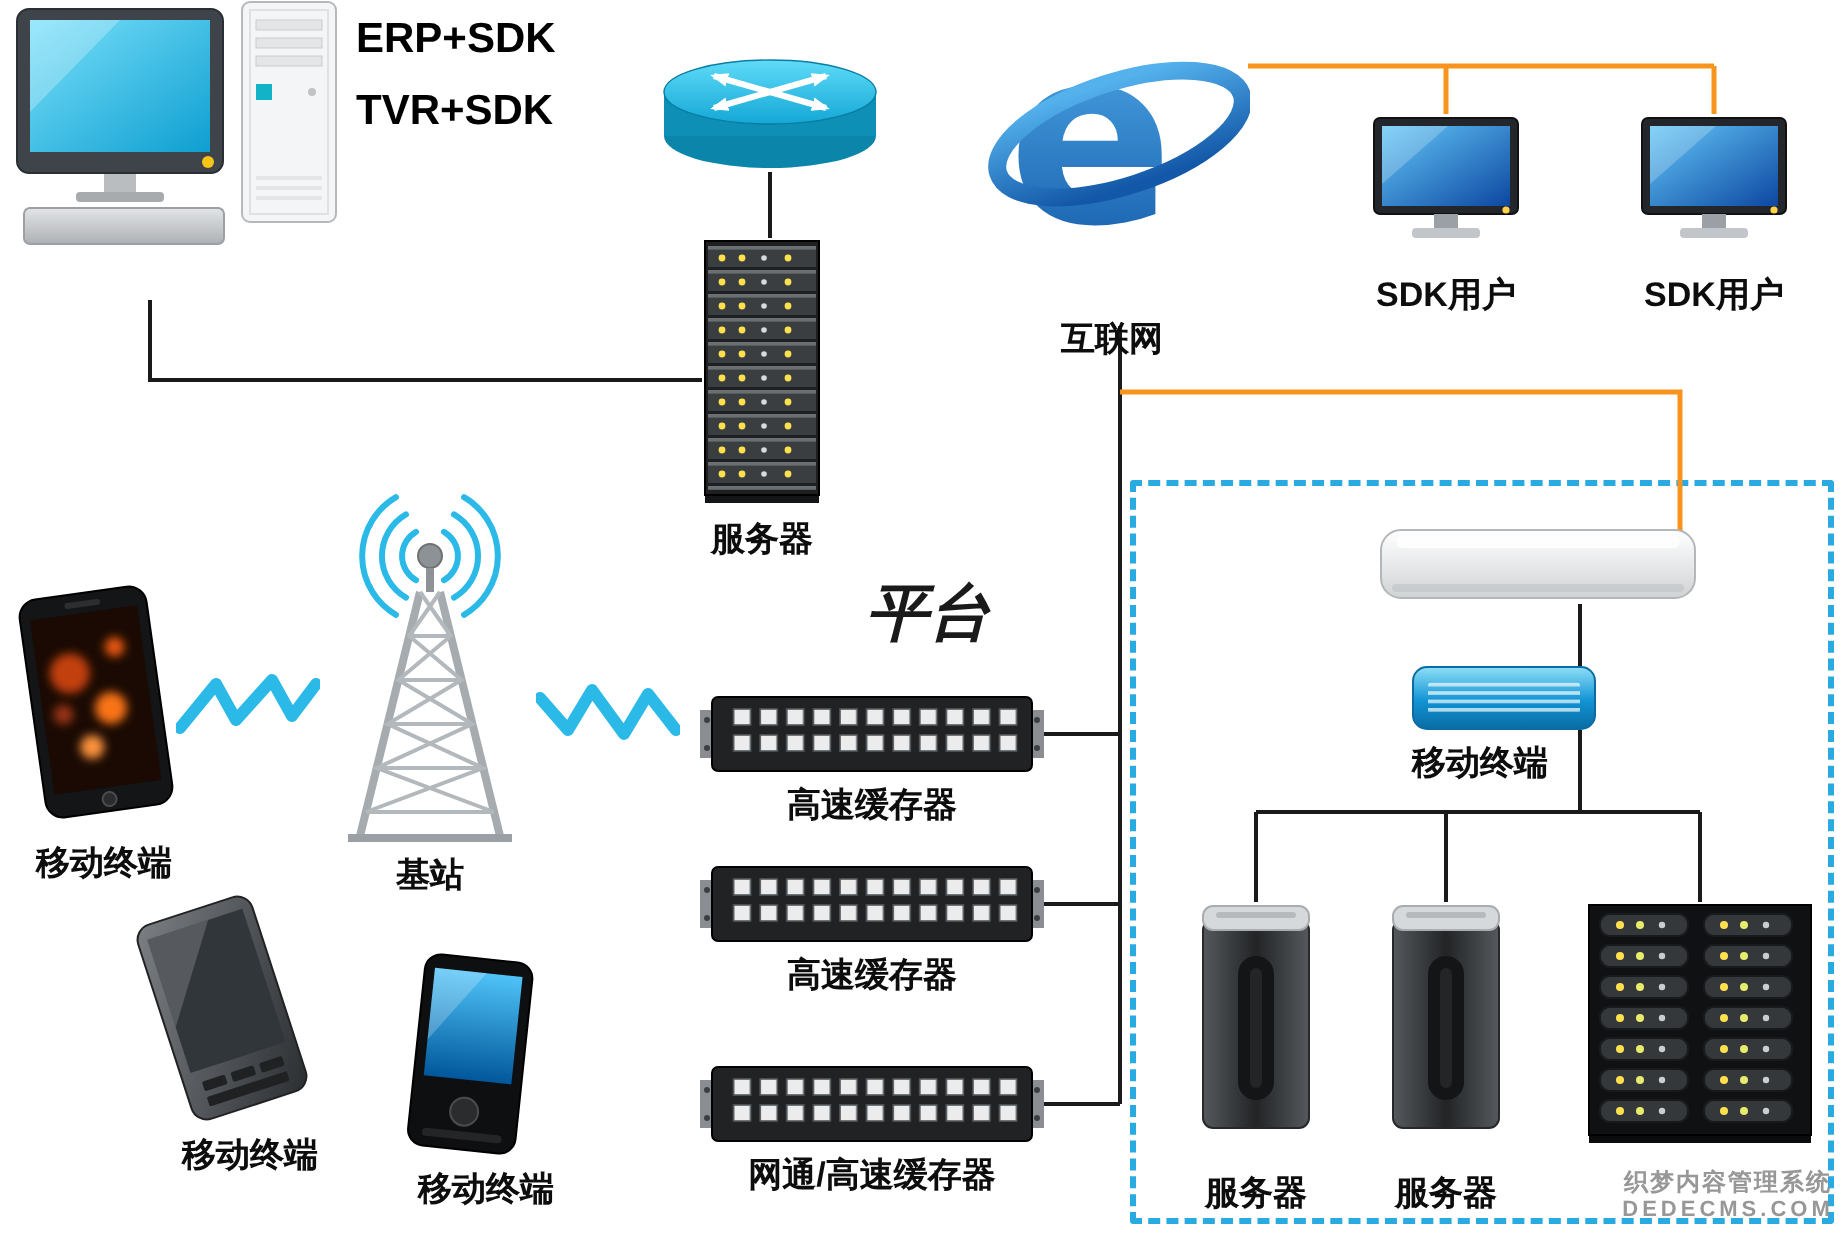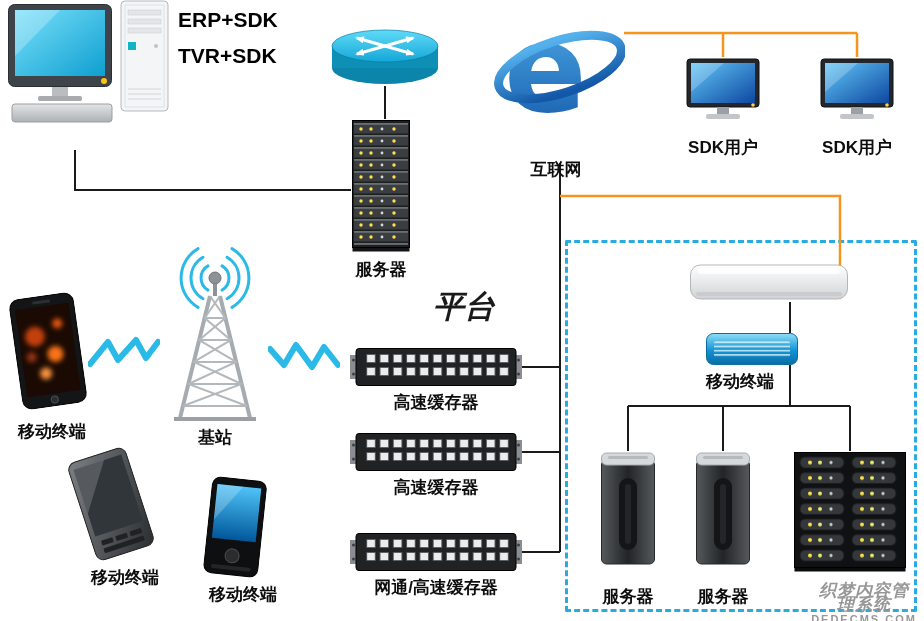--- a/index.html
+++ b/index.html
@@ -9,21 +9,21 @@
   .lbl{position:absolute;font-weight:bold;font-size:17px;color:#0d0d0d;white-space:nowrap;
        transform:translateX(-50%);}
   .sdk-list{position:absolute;left:178px;top:2px;font-weight:bold;font-size:21px;color:#000;}
   .sdk-list div{line-height:36px;}
   .platform{position:absolute;font-family:"DejaVu Serif","Liberation Serif",serif;
        font-style:italic;font-weight:bold;font-size:31px;color:#1a1a1a;transform:translateX(-50%);margin-left:24px;}
   .dashed-box{position:absolute;left:565px;top:240px;width:352px;height:372px;
        border:3px dashed #29abe2;box-sizing:border-box;border-radius:2px;}
   .watermark{position:absolute;left:864px;top:584px;transform:translateX(-50%);
        text-align:center;color:#979797;font-weight:bold;line-height:14px;}
-  .watermark .w1{font-size:17px;letter-spacing:1px;font-style:italic;}
+  .watermark .w1{font-size:12px;letter-spacing:1px;}
   .watermark .w2{font-size:11px;letter-spacing:2px;}
   svg{display:block;}
 </style>
 </head>
 <body>
 
 <div class="canvas">
 
   <svg width="0" height="0" aria-hidden="true">
     <defs>

